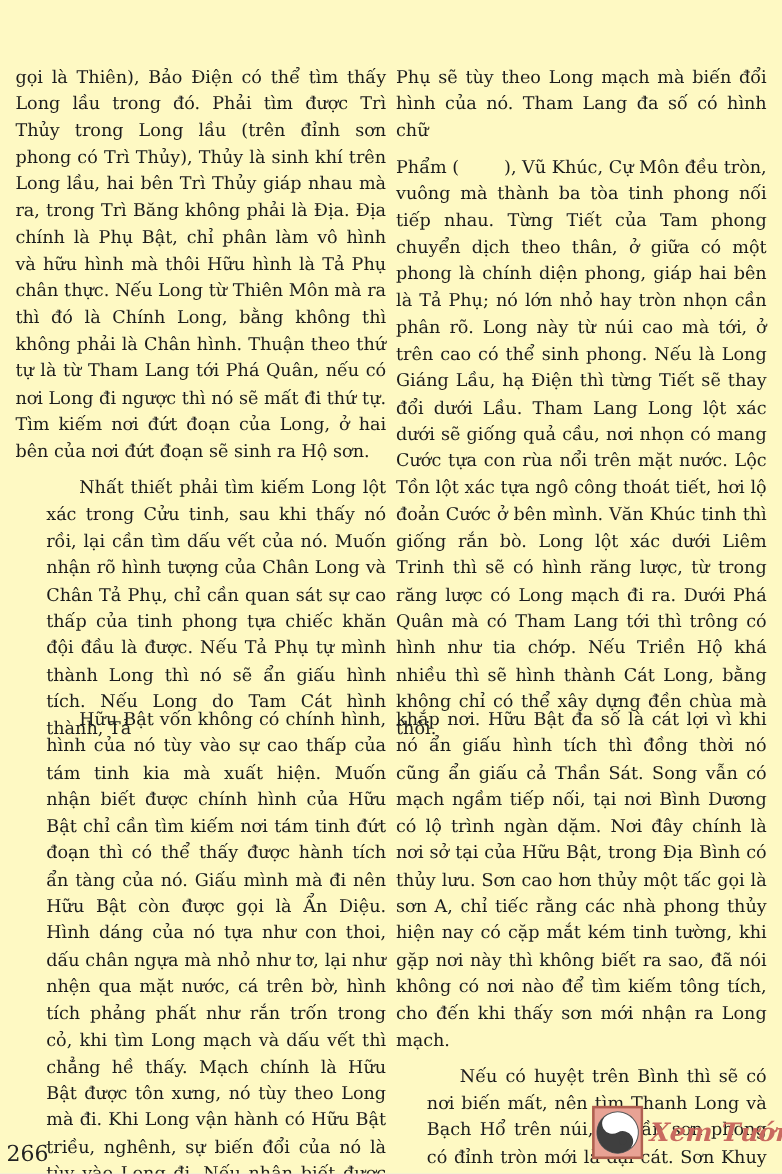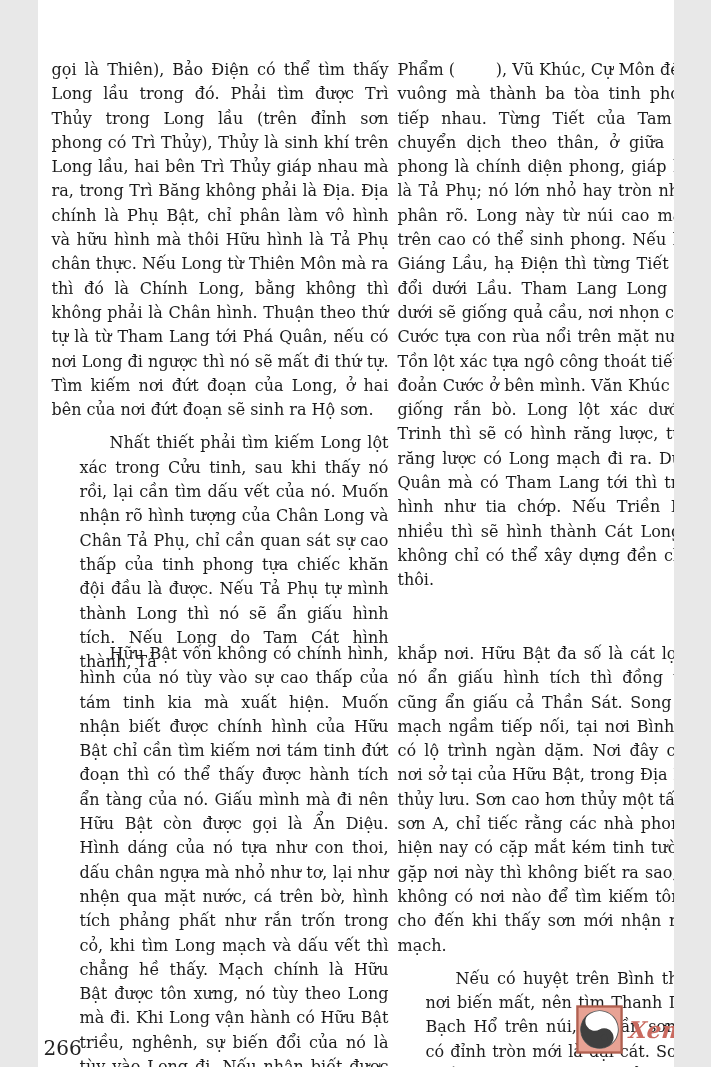--- a/index.html
+++ b/index.html
@@ -2,23 +2,23 @@
 <html><head>
 <meta charset="utf-8">
 <style>
   html, body {
     margin: 0;
     padding: 0;
     background: #e8e8e8;
   }
   .page {
     position: relative;
-    width: 636px;
+    width: 711px;
     height: 1067px;
-    background: #ffffff;
+    background: #fef9c3;
     margin: 0 auto;
     overflow: hidden;
     font-family: "DejaVu Serif", "Liberation Serif", serif;
     color: #1c1c1c;
   }
   .col {
     position: absolute;
     width: 337px;
     font-size: 16px;
     line-height: 24.3px;
@@ -88,20 +88,21 @@
 <body>
 
 <div class="page">
 
   <div class="col top-left">
     <p>gọi là Thiên), Bảo Điện có thể tìm thấy Long lầu trong đó. Phải tìm được Trì Thủy trong Long lầu (trên đỉnh sơn phong có Trì Thủy), Thủy là sinh khí trên Long lầu, hai bên Trì Thủy giáp nhau mà ra, trong Trì Băng không phải là Địa. Địa chính là Phụ Bật, chỉ phân làm vô hình và hữu hình mà thôi Hữu hình là Tả Phụ chân thực. Nếu Long từ Thiên Môn mà ra thì đó là Chính Long, bằng không thì không phải là Chân hình. Thuận theo thứ tự là từ Tham Lang tới Phá Quân, nếu có nơi Long đi ngược thì nó sẽ mất đi thứ tự. Tìm kiếm nơi đứt đoạn của Long, ở hai bên của nơi đứt đoạn sẽ sinh ra Hộ sơn.</p>
     <p class="indent">Nhất thiết phải tìm kiếm Long lột xác trong Cửu tinh, sau khi thấy nó rồi, lại cần tìm dấu vết của nó. Muốn nhận rõ hình tượng của Chân Long và Chân Tả Phụ, chỉ cần quan sát sự cao thấp của tinh phong tựa chiếc khăn đội đầu là được. Nếu Tả Phụ tự mình thành Long thì nó sẽ ẩn giấu hình tích. Nếu Long do Tam Cát hình thành, Tả</p>
   </div>
 
   <div class="col top-right">
+    <p>Phụ sẽ tùy theo Long mạch mà biến đổi hình của nó. Tham Lang đa số có hình chữ</p>
     <p>Phẩm (&nbsp;&nbsp;&nbsp;&nbsp;&nbsp;&nbsp;&nbsp;&nbsp;), Vũ Khúc, Cự Môn đều tròn, vuông mà thành ba tòa tinh phong nối tiếp nhau. Từng Tiết của Tam phong chuyển dịch theo thân, ở giữa có một phong là chính diện phong, giáp hai bên là Tả Phụ; nó lớn nhỏ hay tròn nhọn cần phân rõ. Long này từ núi cao mà tới, ở trên cao có thể sinh phong. Nếu là Long Giáng Lầu, hạ Điện thì từng Tiết sẽ thay đổi dưới Lầu. Tham Lang Long lột xác dưới sẽ giống quả cầu, nơi nhọn có mang Cước tựa con rùa nổi trên mặt nước. Lộc Tồn lột xác tựa ngô công thoát tiết, hơi lộ đoản Cước ở bên mình. Văn Khúc tinh thì giống rắn bò. Long lột xác dưới Liêm Trinh thì sẽ có hình răng lược, từ trong răng lược có Long mạch đi ra. Dưới Phá Quân mà có Tham Lang tới thì trông có hình như tia chớp. Nếu Triền Hộ khá nhiều thì sẽ hình thành Cát Long, bằng không chỉ có thể xây dựng đền chùa mà thôi.</p>
   </div>
 
 
   <div class="col bot-left">
     <p class="indent">Hữu Bật vốn không có chính hình, hình của nó tùy vào sự cao thấp của tám tinh kia mà xuất hiện. Muốn nhận biết được chính hình của Hữu Bật chỉ cần tìm kiếm nơi tám tinh đứt đoạn thì có thể thấy được hành tích ẩn tàng của nó. Giấu mình mà đi nên Hữu Bật còn được gọi là Ẩn Diệu. Hình dáng của nó tựa như con thoi, dấu chân ngựa mà nhỏ như tơ, lại như nhện qua mặt nước, cá trên bờ, hình tích phảng phất như rắn trốn trong cỏ, khi tìm Long mạch và dấu vết thì chẳng hề thấy. Mạch chính là Hữu Bật được tôn xưng, nó tùy theo Long mà đi. Khi Long vận hành có Hữu Bật triều, nghênh, sự biến đổi của nó là tùy vào Long đi. Nếu nhận biết được Ẩn Diệu cung của Hữu Bật thì có thể thấy địa hình cát lợi ở</p>
   </div>
 
   <div class="col bot-right">
     <p>khắp nơi. Hữu Bật đa số là cát lợi vì khi nó ẩn giấu hình tích thì đồng thời nó cũng ẩn giấu cả Thần Sát. Song vẫn có mạch ngầm tiếp nối, tại nơi Bình Dương có lộ trình ngàn dặm. Nơi đây chính là nơi sở tại của Hữu Bật, trong Địa Bình có thủy lưu. Sơn cao hơn thủy một tấc gọi là sơn A, chỉ tiếc rằng các nhà phong thủy hiện nay có cặp mắt kém tinh tường, khi gặp nơi này thì không biết ra sao, đã nói không có nơi nào để tìm kiếm tông tích, cho đến khi thấy sơn mới nhận ra Long mạch.</p>

